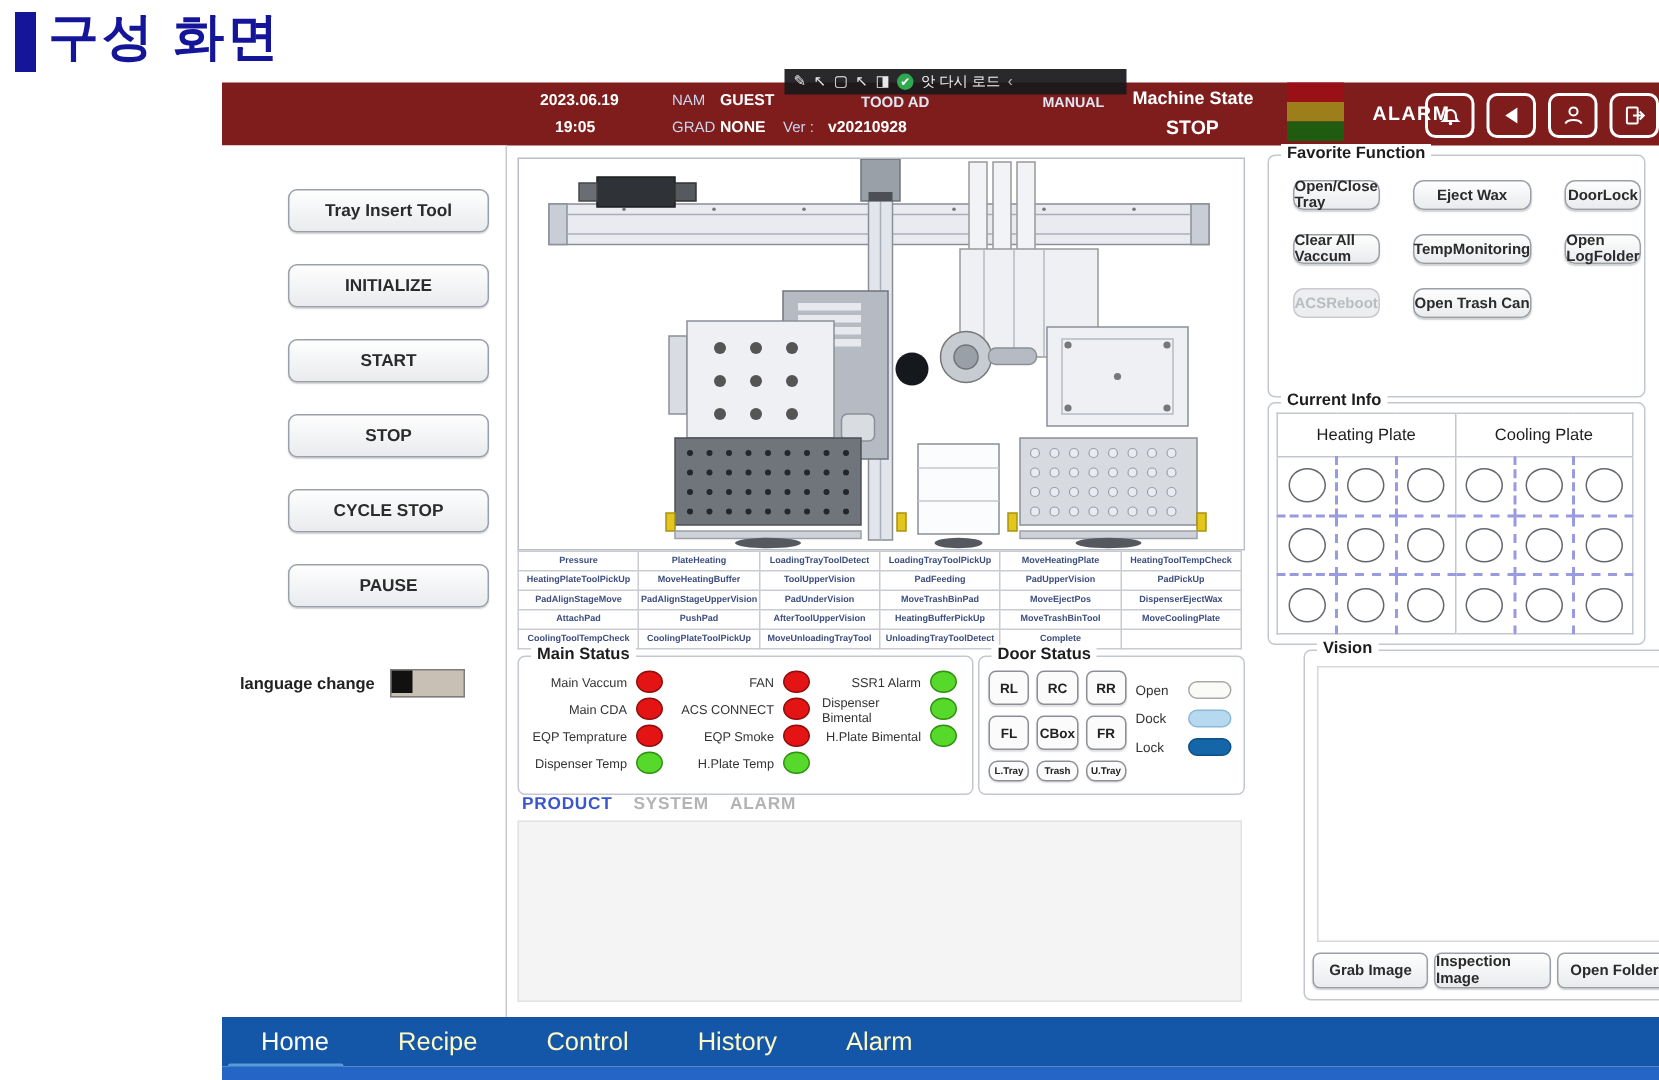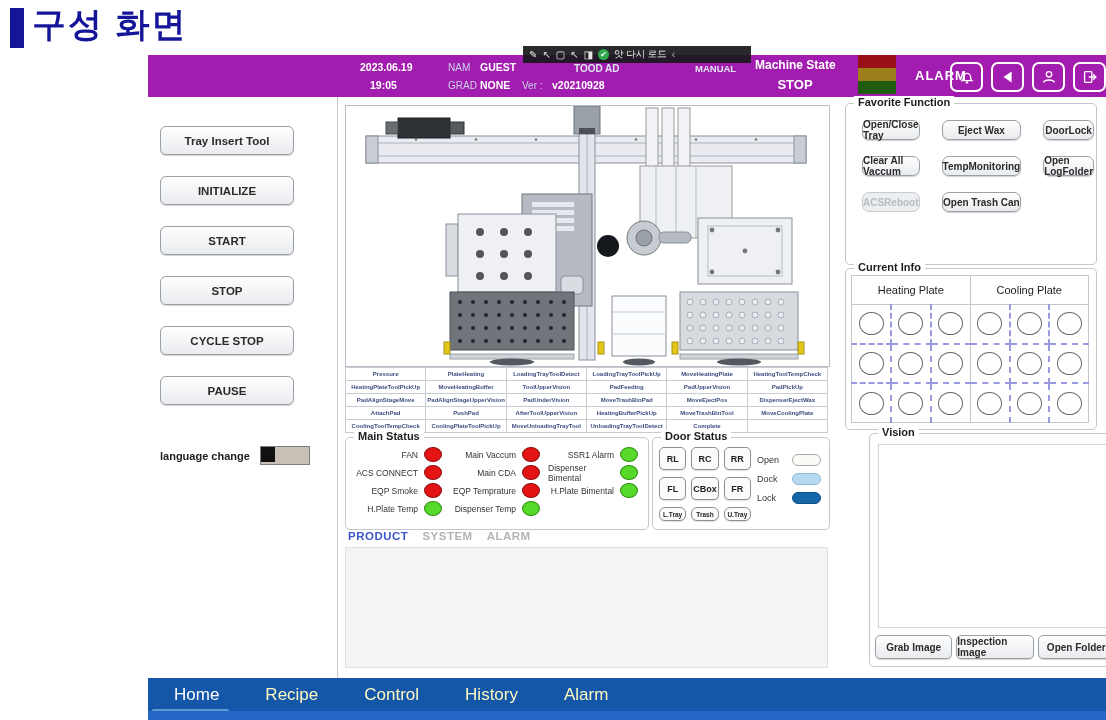--- a/index.html
+++ b/index.html
@@ -8,21 +8,21 @@
     background:#ffffff;font-family:"Liberation Sans",sans-serif;
     -webkit-font-smoothing:antialiased;
   }
   .abs{position:absolute;}
 
   
   #title-bar{left:10px;top:8px;width:14px;height:40px;background:#15159a;}
   #page-title{left:32px;top:2px;font-size:34px;font-weight:bold;color:#15159a;letter-spacing:2px;}
 
   
-  #header{left:148px;top:55px;width:958px;height:42px;background:#a21caf;color:#fff;}
+  #header{left:148px;top:55px;width:958px;height:42px;background:#7f1d1d;color:#fff;}
   #header .lbl{color:#c9d6ec;font-size:10px;}
   #header .val{color:#fff;font-size:10.5px;font-weight:bold;}
   #hdr-date{left:212px;top:6px;font-size:11px;font-weight:bold;}
   #hdr-time{left:222px;top:24px;font-size:11px;font-weight:bold;}
   #hdr-name-l{left:300px;top:7px;}  #hdr-name-v{left:332px;top:6px;}
   #hdr-grade-l{left:300px;top:25px;} #hdr-grade-v{left:332px;top:24px;}
   #hdr-ver-l{left:374px;top:25px;}   #hdr-ver-v{left:404px;top:24px;}
   #hdr-eqp{left:426px;top:8px;color:#dfe6f2;font-size:10px;font-weight:bold;}
   #hdr-mode{left:547px;top:8px;color:#dfe6f2;font-size:9.5px;font-weight:bold;}
   #hdr-mstate-l{left:607px;top:3px;font-size:12px;font-weight:bold;}
@@ -39,21 +39,21 @@
   #overlay-bar{left:523px;top:46px;width:228px;height:17px;background:rgba(25,25,28,.93);
     display:flex;align-items:center;gap:5px;padding:0 6px;box-sizing:border-box;color:#ddd;}
   .ov-ic{font-size:10px;line-height:10px;color:#e8e8e8;}
   #ov-check{width:11px;height:11px;border-radius:50%;background:#2fa84f;color:#fff;
     font-size:8px;line-height:11px;text-align:center;}
   #ov-text{font-size:9.5px;color:#f2f2f2;white-space:nowrap;}
   #ov-chev{font-size:10px;color:#bbb;}
 
   
   #left-panel{left:148px;top:97px;width:189px;height:581px;background:#fff;border-right:1px solid #c9c9c9;}
-  #left-buttons{left:160px;top:126px;width:134px;display:flex;flex-direction:column;gap:21px;justify-content:space-between;}
+  #left-buttons{left:192px;top:126px;width:134px;display:flex;flex-direction:column;gap:21px;justify-content:space-between;}
   .btn{background:linear-gradient(#fefefe,#e9ebee);border:1px solid #9aa0a8;border-radius:6px;
        box-shadow:0 1px 1px rgba(0,0,0,.18);color:#2b2b2b;font-weight:bold;
        display:flex;align-items:center;justify-content:center;cursor:pointer;box-sizing:border-box;}
   .left-btn{height:29px;font-size:11.5px;}
   #lang-row{left:160px;top:446px;display:flex;align-items:center;gap:10px;}
   #lang-label{font-size:11px;font-weight:bold;color:#222;}
   #lang-toggle{width:48px;height:17px;background:#c8c0b4;border:1px solid #7d7d7d;position:relative;cursor:pointer;}
   #lang-knob{position:absolute;left:0;top:0;width:14px;height:15px;background:#111;}
 
   
@@ -415,51 +415,51 @@
         <td></td>
       </tr>
     </tbody>
   </table>
 
 <div class="abs group-box" id="main-status">
   <span class="group-label">Main Status</span>
   <div id="ms-cols">
       <div class="ms-col">
         <div class="ms-row">
+          <span class="ms-label">Main Vaccum</span>
+          <span class="led red"></span>
+        </div>
+        <div class="ms-row">
+          <span class="ms-label">Main CDA</span>
+          <span class="led red"></span>
+        </div>
+        <div class="ms-row">
+          <span class="ms-label">EQP Temprature</span>
+          <span class="led red"></span>
+        </div>
+        <div class="ms-row">
+          <span class="ms-label">Dispenser Temp</span>
+          <span class="led green"></span>
+        </div>
+      </div>
+      <div class="ms-col">
+        <div class="ms-row">
           <span class="ms-label">FAN</span>
           <span class="led red"></span>
         </div>
         <div class="ms-row">
           <span class="ms-label">ACS CONNECT</span>
           <span class="led red"></span>
         </div>
         <div class="ms-row">
           <span class="ms-label">EQP Smoke</span>
           <span class="led red"></span>
         </div>
         <div class="ms-row">
           <span class="ms-label">H.Plate Temp</span>
-          <span class="led green"></span>
-        </div>
-      </div>
-      <div class="ms-col">
-        <div class="ms-row">
-          <span class="ms-label">Main Vaccum</span>
-          <span class="led red"></span>
-        </div>
-        <div class="ms-row">
-          <span class="ms-label">Main CDA</span>
-          <span class="led red"></span>
-        </div>
-        <div class="ms-row">
-          <span class="ms-label">EQP Temprature</span>
-          <span class="led red"></span>
-        </div>
-        <div class="ms-row">
-          <span class="ms-label">Dispenser Temp</span>
           <span class="led green"></span>
         </div>
       </div>
       <div class="ms-col">
         <div class="ms-row">
           <span class="ms-label">SSR1 Alarm</span>
           <span class="led green"></span>
         </div>
         <div class="ms-row">
           <span class="ms-label">Dispenser Bimental</span>

